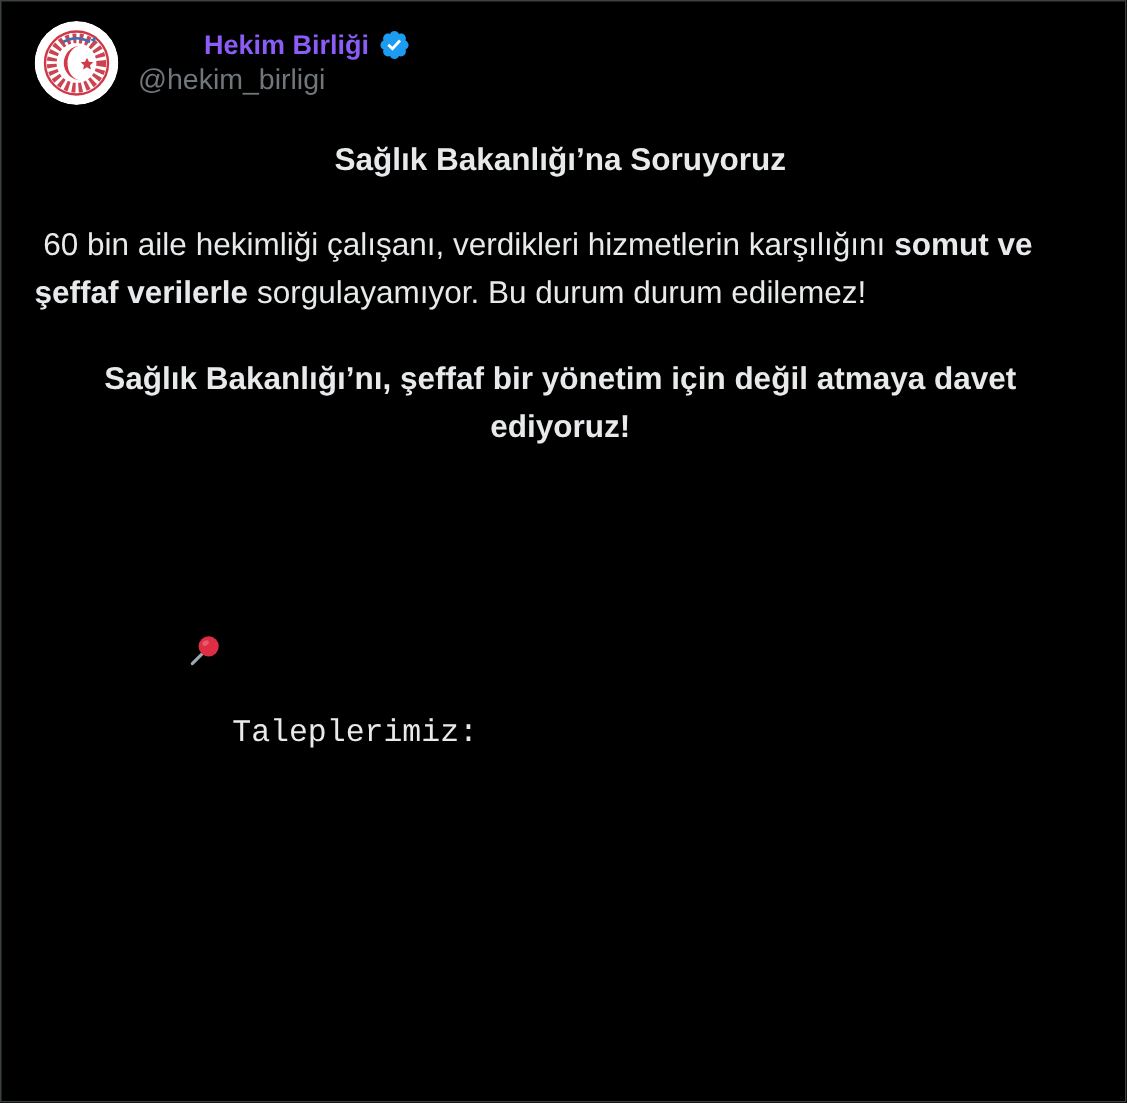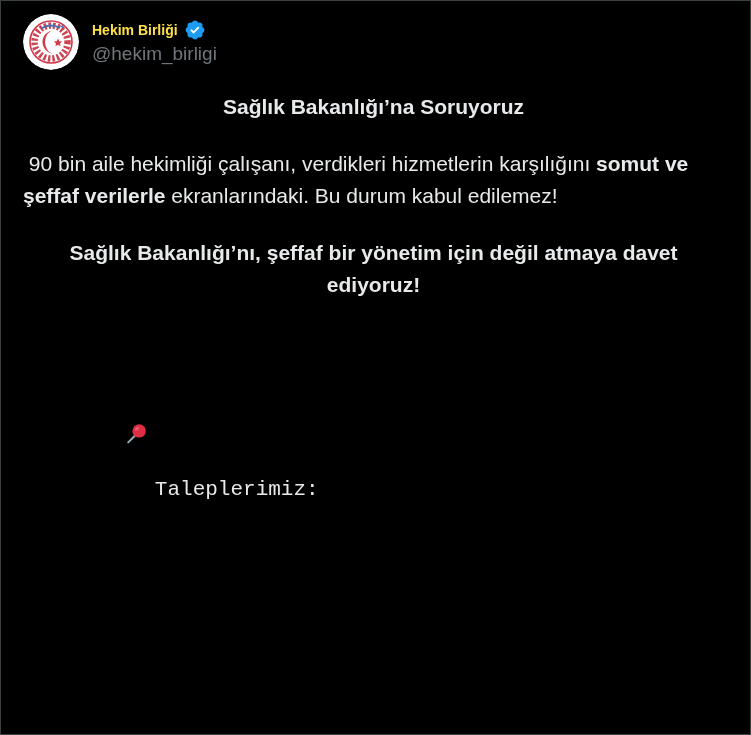--- a/index.html
+++ b/index.html
@@ -33,24 +33,25 @@
     cursor: pointer;
   }
   .avatar svg { display: block; width: 100%; height: 100%; }
   .id-block { display: flex; flex-direction: column; }
   .name-row {
     display: flex;
     align-items: center;
     gap: 6px;
   }
   .display-name {
-    font-size: 14px;
+    font-size: 18px;
     font-weight: 700;
-    color: #fde047;
+    color: #8b5cf6;
     cursor: pointer;
+    margin-left: 44px;
   }
   .verified {
     width: 22px;
     height: 22px;
     cursor: pointer;
   }
   .handle {
     font-size: 19px;
     color: #71767b;
     margin-top: 2px;
@@ -117,21 +118,21 @@
       <div class="handle">@hekim_birligi</div>
     </div>
   </header>
 
   <div class="tweet-body">
 
     <p class="b">Sağlık Bakanlığı’na Soruyoruz</p>
 
 
 
-    <p><span> 90 bin aile hekimliği çalışanı, verdikleri hizmetlerin karşılığını </span><span class="b">somut ve şeffaf verilerle</span><span> ekranlarındaki. Bu durum kabul edilemez!</span></p>
+    <p><span> 60 bin aile hekimliği çalışanı, verdikleri hizmetlerin karşılığını </span><span class="b">somut ve şeffaf verilerle</span><span> sorgulayamıyor. Bu durum durum edilemez!</span></p>
 
     <p class="b">Sağlık Bakanlığı’nı, şeffaf bir yönetim için değil atmaya davet ediyoruz!</p>
 
     <div class="requests">
       <div class="line">
         <span class="emoji">
           <svg viewBox="0 0 20 20">
             <line x1="3.5" y1="17" x2="9.5" y2="11" stroke="#99aab5" stroke-width="1.7" stroke-linecap="round"></line>
             <circle cx="12.6" cy="7.4" r="5.6" fill="#dd2e44"></circle>
             <ellipse cx="10.9" cy="5.6" rx="1.9" ry="1.3" fill="#ea596e" transform="rotate(-32 10.9 5.6)"></ellipse>

